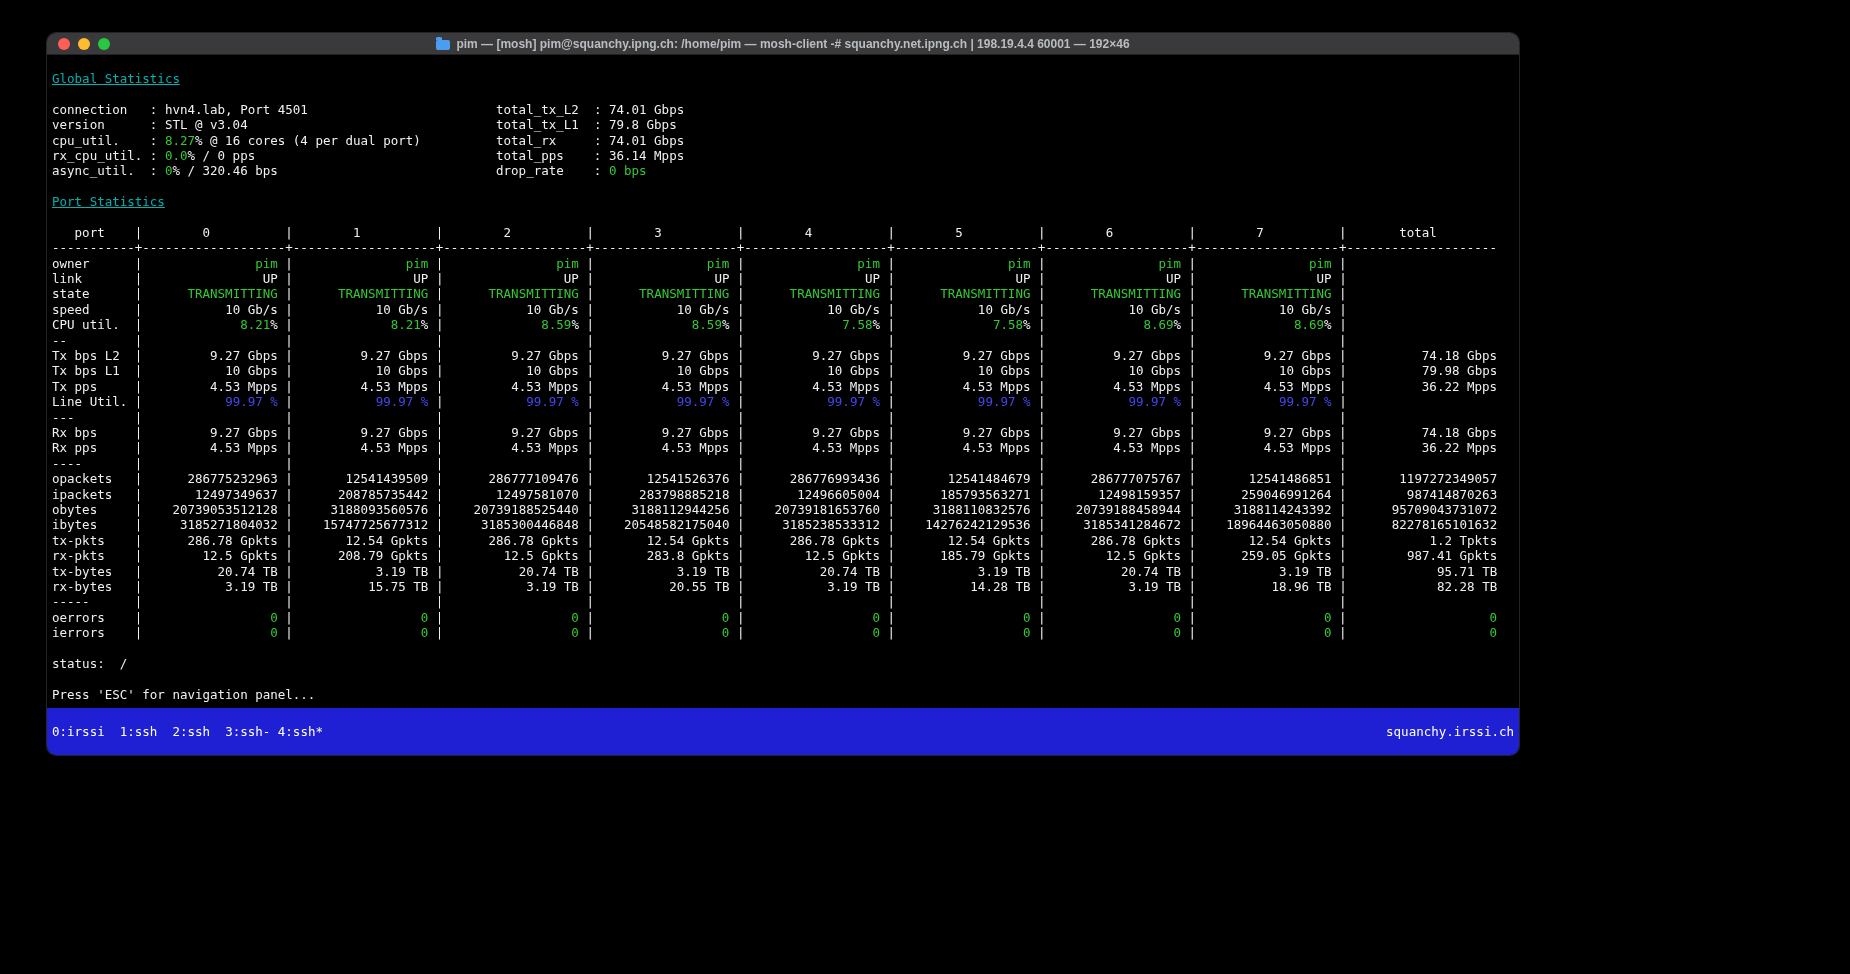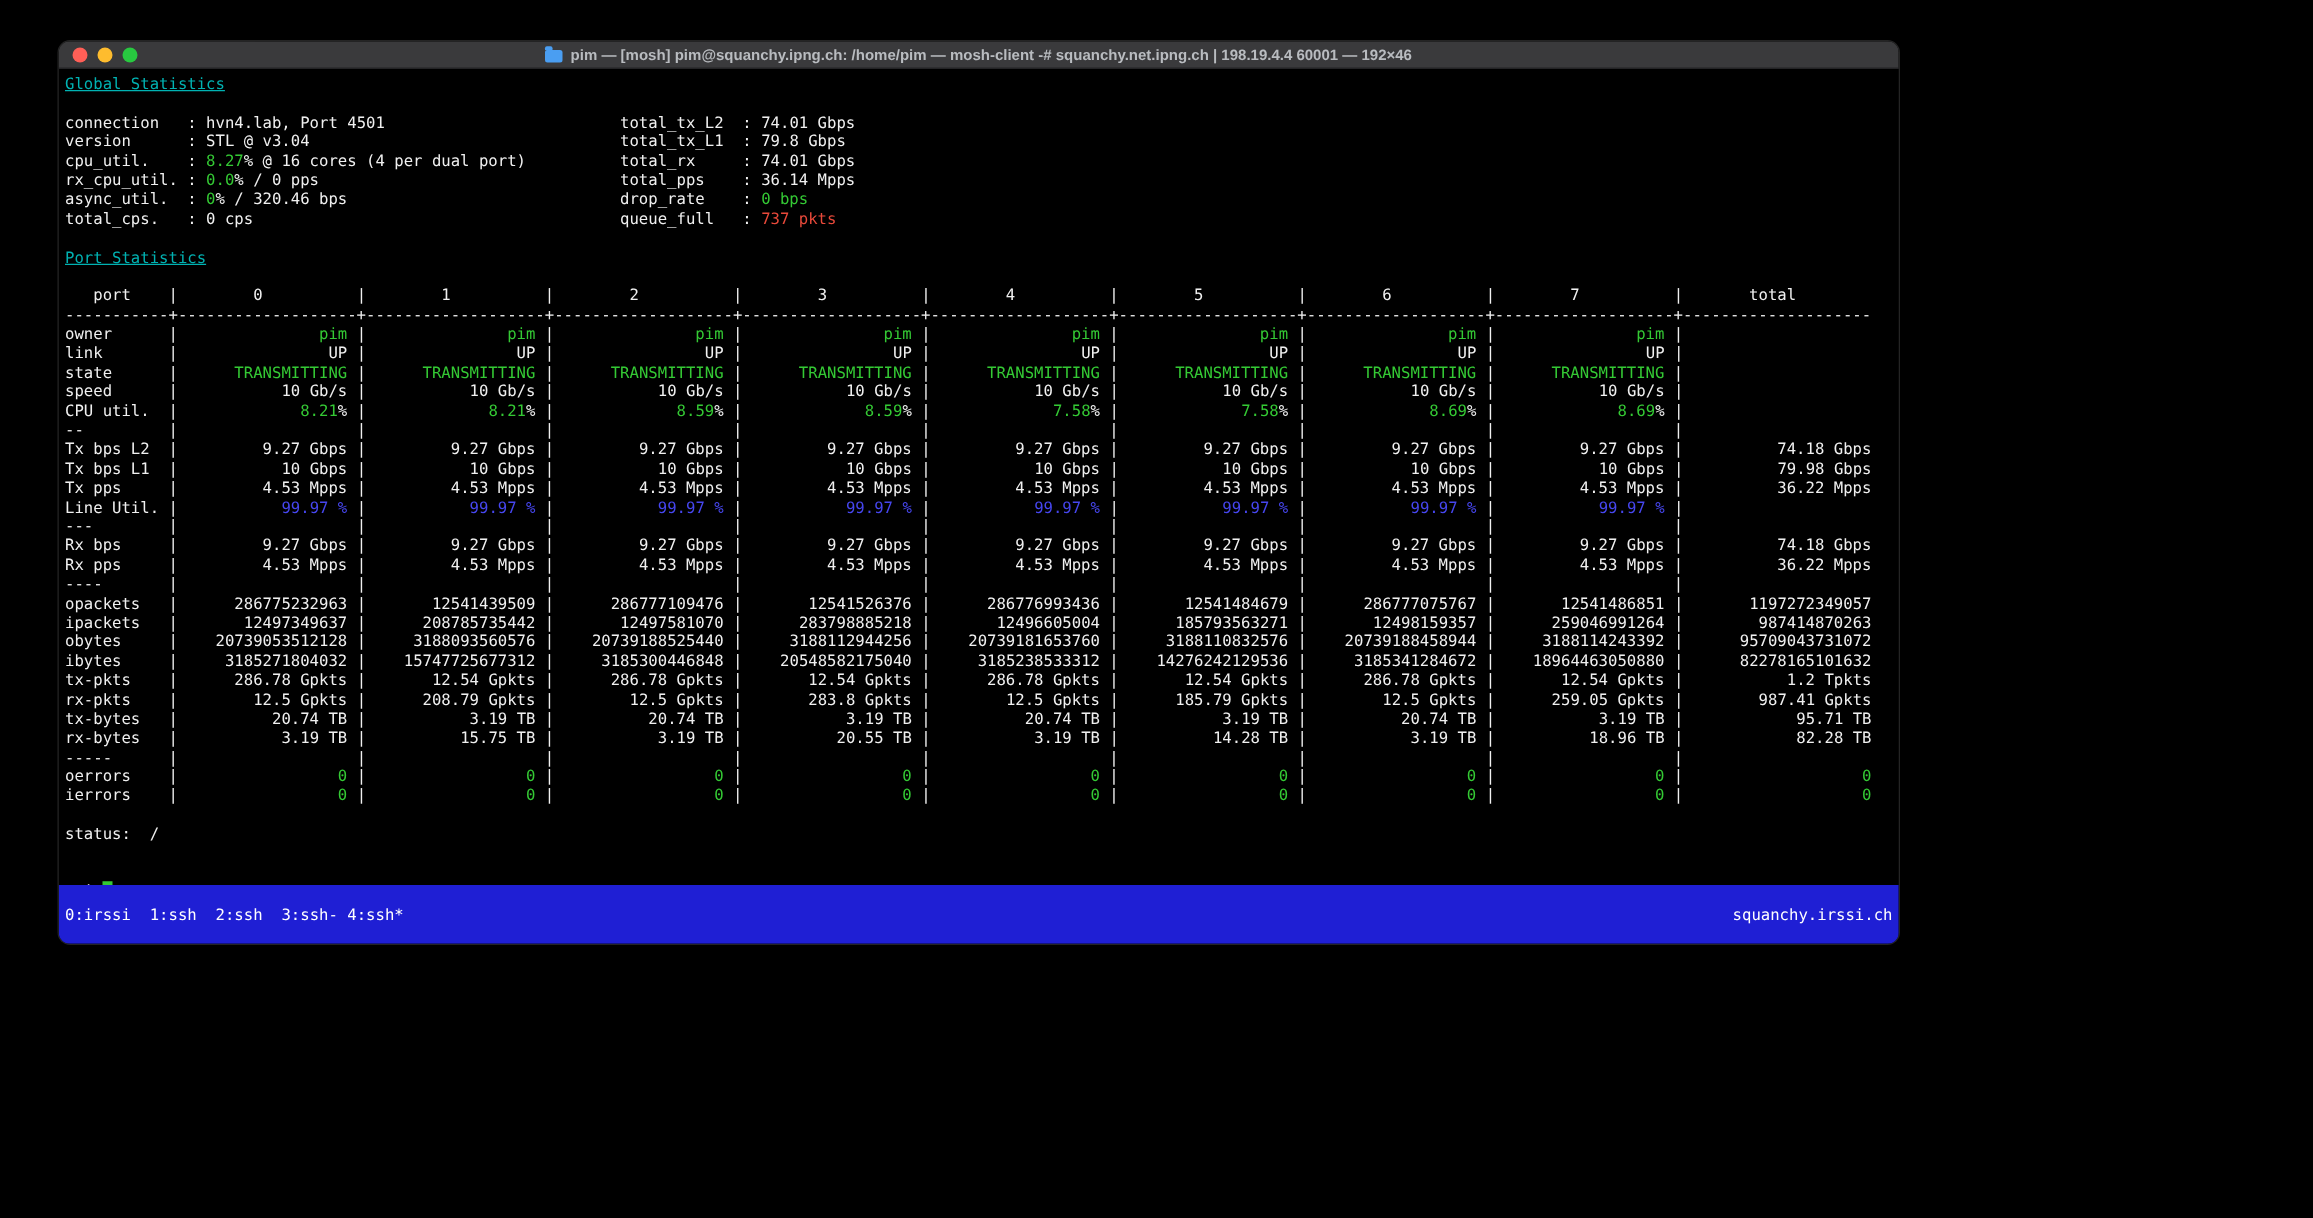--- a/index.html
+++ b/index.html
@@ -16,21 +16,21 @@
   .light.red{background:var(--traffic_red,#ff5f57)}
   .light.yellow{background:var(--traffic_yellow,#febc2e)}
   .light.green{background:var(--traffic_green,#28c840)}
   .title{display:flex;align-items:center;font:600 12px "Liberation Sans",sans-serif;
     color:#b9bcc0;white-space:nowrap}
   .folder{width:14px;height:10px;background:#4a9ef2;border-radius:1.5px 2px 2px 2px;
     position:relative;display:inline-block;margin-right:6px;margin-top:2px}
   .folder::before{content:"";position:absolute;top:-3px;left:0;width:6px;height:3px;
     background:#4a9ef2;border-radius:1.5px 1.5px 0 0}
 
-  .term{flex:1;padding:4px 5px;font:12.5px/15.4px "DejaVu Sans Mono","Liberation Mono",monospace;
+  .term{flex:1;padding:16px 5px;font:12.5px/15.4px "DejaVu Sans Mono","Liberation Mono",monospace;
     color:var(--fg,#f0f0f0);overflow:hidden}
   .tl{height:15.4px;white-space:pre}
 
   .green{color:var(--green,#34c934)}
   .cyan{color:var(--cyan,#00b2b2)}
   .red{color:var(--red,#e8493a)}
   .blue{color:var(--blue,#4646ef)}
   .bold{font-weight:normal}
   .u{text-decoration:underline}
   .cursor{background:var(--cursor,#34c934)}
@@ -58,21 +58,20 @@
     </div>
 
     <div class="term" id="term">
         <div class="tl"><span class="cyan u">Global Statistics</span></div>
         <div class="tl"></div>
         <div class="tl"><span>connection   : </span><span>hvn4.lab, Port 4501</span><span>                         </span><span>total_tx_L2  : </span><span>74.01 Gbps</span></div>
         <div class="tl"><span>version      : </span><span>STL @ v3.04</span><span>                                 </span><span>total_tx_L1  : </span><span>79.8 Gbps</span></div>
         <div class="tl"><span>cpu_util.    : </span><span class="green">8.27</span><span>% @ 16 cores (4 per dual port)</span><span>          </span><span>total_rx     : </span><span>74.01 Gbps</span></div>
         <div class="tl"><span>rx_cpu_util. : </span><span class="green">0.0</span><span>% / 0 pps</span><span>                                </span><span>total_pps    : </span><span>36.14 Mpps</span></div>
         <div class="tl"><span>async_util.  : </span><span class="green">0</span><span>% / 320.46 bps</span><span>                             </span><span>drop_rate    : </span><span class="green">0 bps</span></div>
-        <div class="tl"><span>total_cps.   : </span><span>0 cps</span><span>                                       </span><span>queue_full   : </span><span class="red">737 pkts</span></div>
         <div class="tl"></div>
         <div class="tl"><span class="cyan u">Port Statistics</span></div>
         <div class="tl"></div>
         <div class="tl"><span>   port    </span><span>|</span><span>        0         </span><span> |</span><span>        1         </span><span> |</span><span>        2         </span><span> |</span><span>        3         </span><span> |</span><span>        4         </span><span> |</span><span>        5         </span><span> |</span><span>        6         </span><span> |</span><span>        7         </span><span> |</span><span>       total        </span></div>
         <div class="tl"><span>-----------+-------------------+-------------------+-------------------+-------------------+-------------------+-------------------+-------------------+-------------------+--------------------</span></div>
         <div class="tl"><span>owner      </span><span>|</span><span>               </span><span class="green">pim</span><span> |</span><span>               </span><span class="green">pim</span><span> |</span><span>               </span><span class="green">pim</span><span> |</span><span>               </span><span class="green">pim</span><span> |</span><span>               </span><span class="green">pim</span><span> |</span><span>               </span><span class="green">pim</span><span> |</span><span>               </span><span class="green">pim</span><span> |</span><span>               </span><span class="green">pim</span><span> |</span><span>                    </span></div>
         <div class="tl"><span>link       </span><span>|</span><span>                </span><span>UP</span><span> |</span><span>                </span><span>UP</span><span> |</span><span>                </span><span>UP</span><span> |</span><span>                </span><span>UP</span><span> |</span><span>                </span><span>UP</span><span> |</span><span>                </span><span>UP</span><span> |</span><span>                </span><span>UP</span><span> |</span><span>                </span><span>UP</span><span> |</span><span>                    </span></div>
         <div class="tl"><span>state      </span><span>|</span><span>      </span><span class="green bold">TRANSMITTING</span><span> |</span><span>      </span><span class="green bold">TRANSMITTING</span><span> |</span><span>      </span><span class="green bold">TRANSMITTING</span><span> |</span><span>      </span><span class="green bold">TRANSMITTING</span><span> |</span><span>      </span><span class="green bold">TRANSMITTING</span><span> |</span><span>      </span><span class="green bold">TRANSMITTING</span><span> |</span><span>      </span><span class="green bold">TRANSMITTING</span><span> |</span><span>      </span><span class="green bold">TRANSMITTING</span><span> |</span><span>                    </span></div>
         <div class="tl"><span>speed      </span><span>|</span><span>           </span><span>10 Gb/s</span><span> |</span><span>           </span><span>10 Gb/s</span><span> |</span><span>           </span><span>10 Gb/s</span><span> |</span><span>           </span><span>10 Gb/s</span><span> |</span><span>           </span><span>10 Gb/s</span><span> |</span><span>           </span><span>10 Gb/s</span><span> |</span><span>           </span><span>10 Gb/s</span><span> |</span><span>           </span><span>10 Gb/s</span><span> |</span><span>                    </span></div>
         <div class="tl"><span>CPU util.  </span><span>|</span><span>             </span><span class="green">8.21</span><span>%</span><span> |</span><span>             </span><span class="green">8.21</span><span>%</span><span> |</span><span>             </span><span class="green">8.59</span><span>%</span><span> |</span><span>             </span><span class="green">8.59</span><span>%</span><span> |</span><span>             </span><span class="green">7.58</span><span>%</span><span> |</span><span>             </span><span class="green">7.58</span><span>%</span><span> |</span><span>             </span><span class="green">8.69</span><span>%</span><span> |</span><span>             </span><span class="green">8.69</span><span>%</span><span> |</span><span>                    </span></div>
@@ -92,20 +91,21 @@
         <div class="tl"><span>tx-pkts    </span><span>|</span><span>      </span><span>286.78 Gpkts</span><span> |</span><span>       </span><span>12.54 Gpkts</span><span> |</span><span>      </span><span>286.78 Gpkts</span><span> |</span><span>       </span><span>12.54 Gpkts</span><span> |</span><span>      </span><span>286.78 Gpkts</span><span> |</span><span>       </span><span>12.54 Gpkts</span><span> |</span><span>      </span><span>286.78 Gpkts</span><span> |</span><span>       </span><span>12.54 Gpkts</span><span> |</span><span>           </span><span>1.2 Tpkts</span></div>
         <div class="tl"><span>rx-pkts    </span><span>|</span><span>        </span><span>12.5 Gpkts</span><span> |</span><span>      </span><span>208.79 Gpkts</span><span> |</span><span>        </span><span>12.5 Gpkts</span><span> |</span><span>       </span><span>283.8 Gpkts</span><span> |</span><span>        </span><span>12.5 Gpkts</span><span> |</span><span>      </span><span>185.79 Gpkts</span><span> |</span><span>        </span><span>12.5 Gpkts</span><span> |</span><span>      </span><span>259.05 Gpkts</span><span> |</span><span>        </span><span>987.41 Gpkts</span></div>
         <div class="tl"><span>tx-bytes   </span><span>|</span><span>          </span><span>20.74 TB</span><span> |</span><span>           </span><span>3.19 TB</span><span> |</span><span>          </span><span>20.74 TB</span><span> |</span><span>           </span><span>3.19 TB</span><span> |</span><span>          </span><span>20.74 TB</span><span> |</span><span>           </span><span>3.19 TB</span><span> |</span><span>          </span><span>20.74 TB</span><span> |</span><span>           </span><span>3.19 TB</span><span> |</span><span>            </span><span>95.71 TB</span></div>
         <div class="tl"><span>rx-bytes   </span><span>|</span><span>           </span><span>3.19 TB</span><span> |</span><span>          </span><span>15.75 TB</span><span> |</span><span>           </span><span>3.19 TB</span><span> |</span><span>          </span><span>20.55 TB</span><span> |</span><span>           </span><span>3.19 TB</span><span> |</span><span>          </span><span>14.28 TB</span><span> |</span><span>           </span><span>3.19 TB</span><span> |</span><span>          </span><span>18.96 TB</span><span> |</span><span>            </span><span>82.28 TB</span></div>
         <div class="tl"><span>-----      </span><span>|</span><span>                  </span><span> |</span><span>                  </span><span> |</span><span>                  </span><span> |</span><span>                  </span><span> |</span><span>                  </span><span> |</span><span>                  </span><span> |</span><span>                  </span><span> |</span><span>                  </span><span> |</span><span>                    </span></div>
         <div class="tl"><span>oerrors    </span><span>|</span><span>                 </span><span class="green">0</span><span> |</span><span>                 </span><span class="green">0</span><span> |</span><span>                 </span><span class="green">0</span><span> |</span><span>                 </span><span class="green">0</span><span> |</span><span>                 </span><span class="green">0</span><span> |</span><span>                 </span><span class="green">0</span><span> |</span><span>                 </span><span class="green">0</span><span> |</span><span>                 </span><span class="green">0</span><span> |</span><span>                   </span><span class="green">0</span></div>
         <div class="tl"><span>ierrors    </span><span>|</span><span>                 </span><span class="green">0</span><span> |</span><span>                 </span><span class="green">0</span><span> |</span><span>                 </span><span class="green">0</span><span> |</span><span>                 </span><span class="green">0</span><span> |</span><span>                 </span><span class="green">0</span><span> |</span><span>                 </span><span class="green">0</span><span> |</span><span>                 </span><span class="green">0</span><span> |</span><span>                 </span><span class="green">0</span><span> |</span><span>                   </span><span class="green">0</span></div>
         <div class="tl"></div>
         <div class="tl"><span class="bold">status:</span><span class="bold">  /</span></div>
         <div class="tl"></div>
+        <div class="tl"><span>Press 'ESC' for navigation panel...</span></div>
         <div class="tl"></div>
         <div class="tl"><span>tui&gt;</span><span class="cursor"> </span></div>
       </div>
 
     <div class="tmuxbar">
       <div class="tmux-left" id="tmux-left"><span>0:irssi </span><span> </span><span>1:ssh </span><span> </span><span>2:ssh </span><span> </span><span>3:ssh-</span><span> </span><span>4:ssh*</span></div>
       <div class="tmux-right">squanchy.irssi.ch</div>
     </div>
 
   </div>

